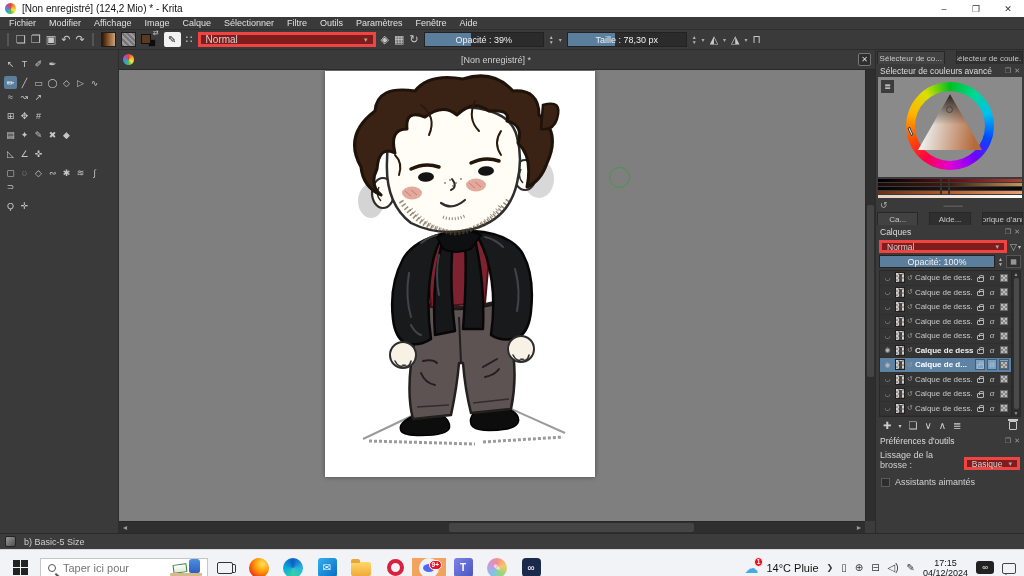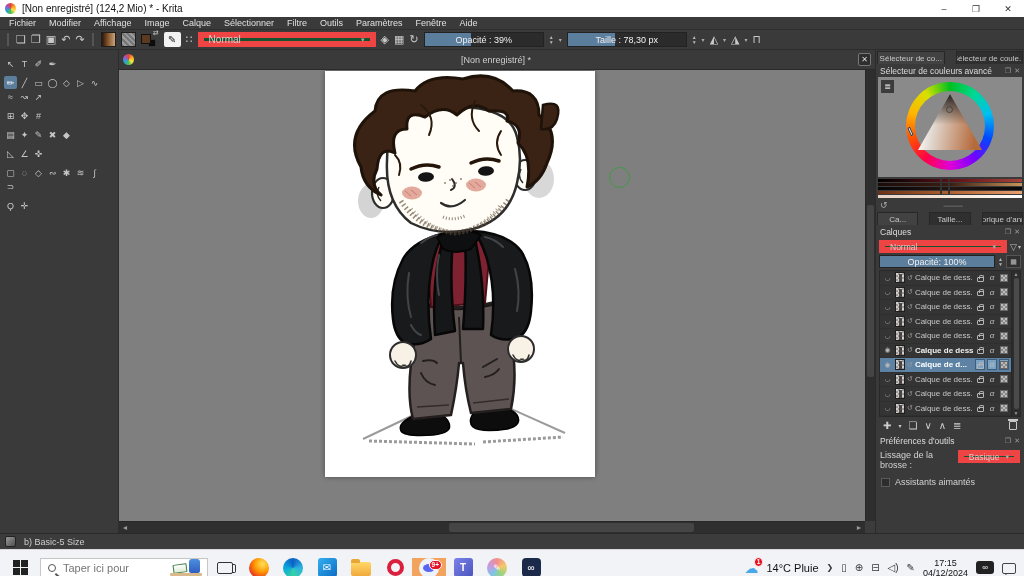--- a/index.html
+++ b/index.html
@@ -18,21 +18,21 @@
 .grip{width:2px;height:13px;background:#555;margin:0 2px;flex:none}
 .tbtn{color:#c9c9c9;font-size:11px;line-height:1}
 .swatch{width:15px;height:15px;border:1px solid #1f1f1f;flex:none}
 .grad-swatch{background:linear-gradient(90deg,#2a1508,#8a5a30,#caa27a)}
 .pat-swatch{background:repeating-linear-gradient(45deg,#767676 0 2px,#9a9a9a 2px 4px)}
 .fgbg{position:relative;width:18px;height:17px;flex:none}
 .fgbg .fg{position:absolute;left:0;top:3px;width:10px;height:10px;background:#5c3a22;border:1px solid #111;z-index:2}
 .fgbg .bg{position:absolute;left:7px;top:8px;width:8px;height:8px;background:#0c0c0c;border:1px solid #333}
 .fgbg .swap{position:absolute;right:0;top:-2px;font-size:7px;color:#ccc}
 .brush-editor{width:17px;height:15px;background:#f2f2f2;border-radius:2px;color:#222;display:flex;align-items:center;justify-content:center;font-size:10px}
-.dd{background:#14532d;border:6px solid #ef4444;height:15px;display:flex;align-items:center;padding:0 5px;gap:6px}
+.dd{background:#7f1d1d;border:3px solid #ef4444;height:15px;display:flex;align-items:center;padding:0 5px;gap:6px}
 .blend-dd{width:178px}
 .dd-arrow{margin-left:auto;font-size:7px;color:#aaa}
 .slider{position:relative;width:120px;height:15px;background:#2b2b2b;border:1px solid #222;display:flex;align-items:center;justify-content:center;overflow:hidden;flex:none}
 .slider .fill{position:absolute;left:0;top:0;bottom:0;background:#5b7e9d}
 .slider .s-txt{position:relative;z-index:1;color:#f0f0f0;font-size:9px;white-space:nowrap}
 .spin{display:flex;flex-direction:column;color:#b5b5b5;font-size:5px;line-height:5px;text-align:center}
 .mini-arrow{font-size:6px;color:#aaa}
 
 .main{display:flex;height:483px}
 
@@ -94,21 +94,21 @@
 .layer-row.selected .icon-box{background:#7da3c4;border:1px solid #3d5d7a}
 .mini-lock{width:7px;height:5px;border:1px solid #b5b5b5;border-radius:1px;position:relative;margin-top:3px}
 .mini-lock::before{content:"";position:absolute;left:1px;top:-3px;width:3px;height:3px;border:1px solid #b5b5b5;border-bottom:none;border-radius:2px 2px 0 0}
 .alpha{font-size:8px;font-style:italic;color:#c0c0c0}
 .mini-checker{width:8px;height:8px;border:1px solid #666;background-image:linear-gradient(45deg,#888 25%,transparent 25%,transparent 75%,#888 75%),linear-gradient(45deg,#888 25%,#bbb 25%,#bbb 75%,#888 75%);background-size:4px 4px;background-position:0 0,2px 2px}
 .layer-scroll{position:absolute;right:0;top:0;bottom:0;width:9px;background:#2d2d2d;border-left:1px solid #262626;display:flex;flex-direction:column;align-items:center;font-size:5px;color:#999}
 .ls-thumb{width:5px;flex:1;margin:1px 0;background:#4a4a4a;border-radius:2px}
 .layer-btns{display:flex;align-items:center;gap:7px;padding:3px 7px;color:#cdcdcd;font-size:10px}
 .mini-trash{width:8px;height:9px;border:1px solid #c9c9c9;border-radius:1px;position:relative;margin-left:auto}
 .mini-trash::before{content:"";position:absolute;left:-2px;top:-3px;width:10px;height:2px;background:#c9c9c9}
-.smooth-row{display:flex;align-items:flex-start;gap:11px;padding:3px 4px}
+.smooth-row{display:flex;align-items:flex-end;gap:11px;padding:3px 4px}
 .smooth-row .dd{width:64px;height:13px;font-size:8.5px}
 .assist-row{display:flex;align-items:center;gap:5px;padding:4px 5px}
 .checkbox{width:9px;height:9px;background:#2d2d2d;border:1px solid #5a5a5a}
 
 .statusbar{height:16px;background:#3c3c3c;border-top:1px solid #2a2a2a;display:flex;align-items:center;padding:0 5px;gap:8px;font-size:9px;color:#cfcfcf;position:relative}
 .preset-icon{width:11px;height:11px;border:1px solid #222;border-radius:2px;background:linear-gradient(135deg,#9a9a9a,#4e4e4e)}
 .profile{position:absolute;left:0;right:0;text-align:center;font-size:9px;color:#c9c9c9;pointer-events:none}
 .sb-right{margin-left:auto;display:flex;align-items:center;gap:10px;z-index:1}
 .dim-box{border:1px solid #5c5c5c;height:13px;display:flex;align-items:center;padding:0 7px;background:#3c3c3c}
 .pan-icon{width:12px;height:12px;border-radius:50%;background:#262626;color:#ddd;font-size:7px;display:flex;align-items:center;justify-content:center}
@@ -434,21 +434,21 @@
       <div class="strip" style="background:linear-gradient(90deg,#e8d2c4,#f5e6da,#fff)"></div>
       <span class="strip-mark" style="left:62px"></span>
       <span class="strip-mark" style="left:70px"></span>
     </div>
     <div class="refresh-row">
       <span>↺</span>
       <span class="drag-dots">⸻</span>
     </div>
     <div class="dock-tabs">
       <span class="dock-tab active">Ca...</span>
-      <span class="dock-tab">Taille...</span>
+      <span class="dock-tab">Aide...</span>
       <span class="dock-tab">Historique d'annu...</span>
     </div>
     <div class="dock-header">
       <span>Calques</span>
       <span class="mini-icons">
         <span>❐</span>
         <span>✕</span>
       </span>
     </div>
     <div class="blend-row">

